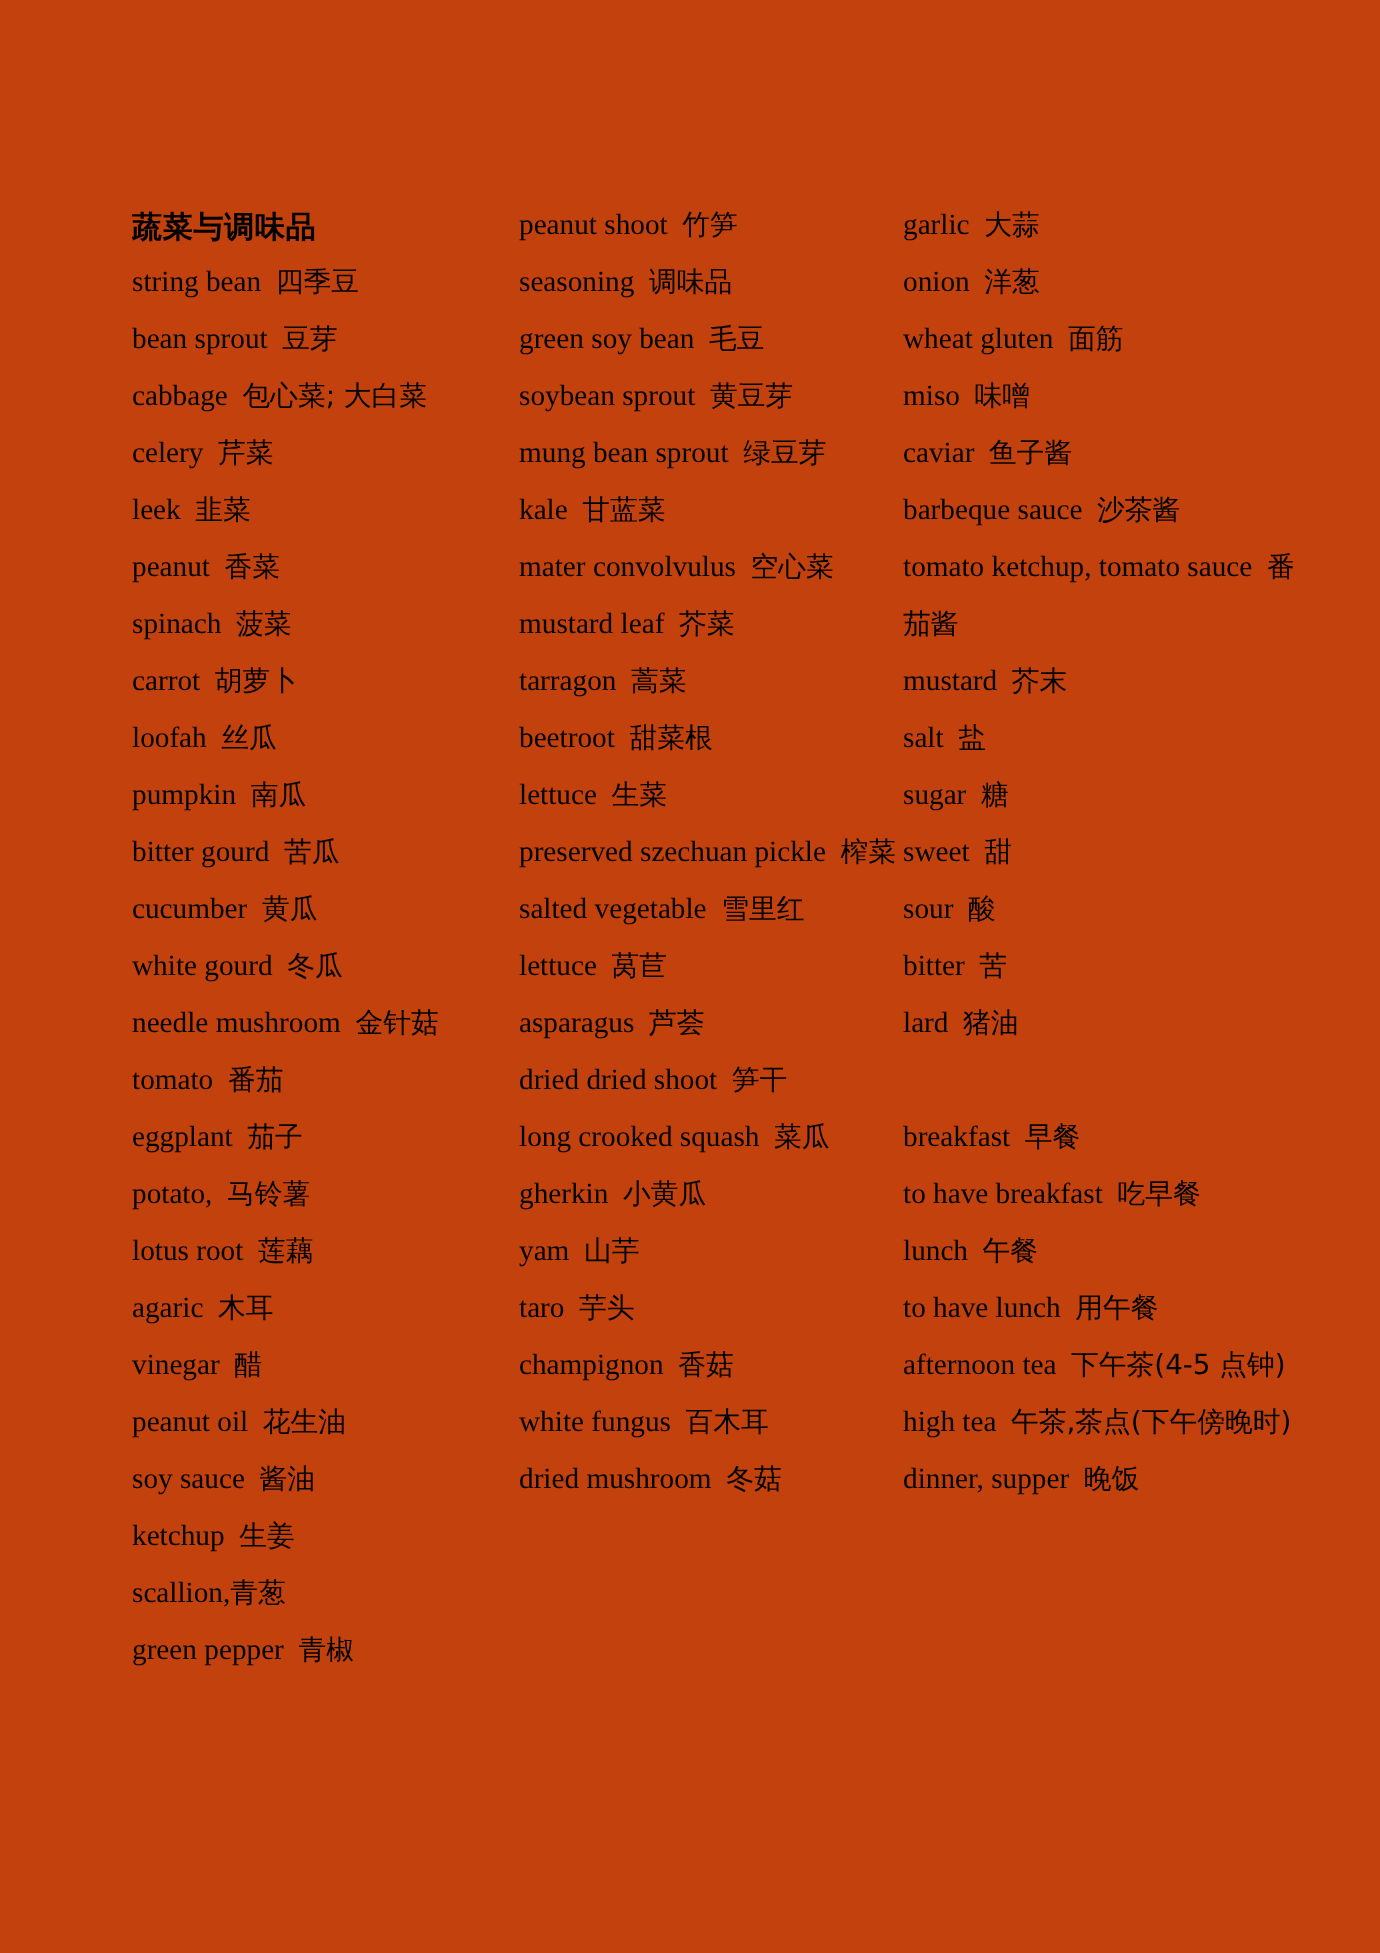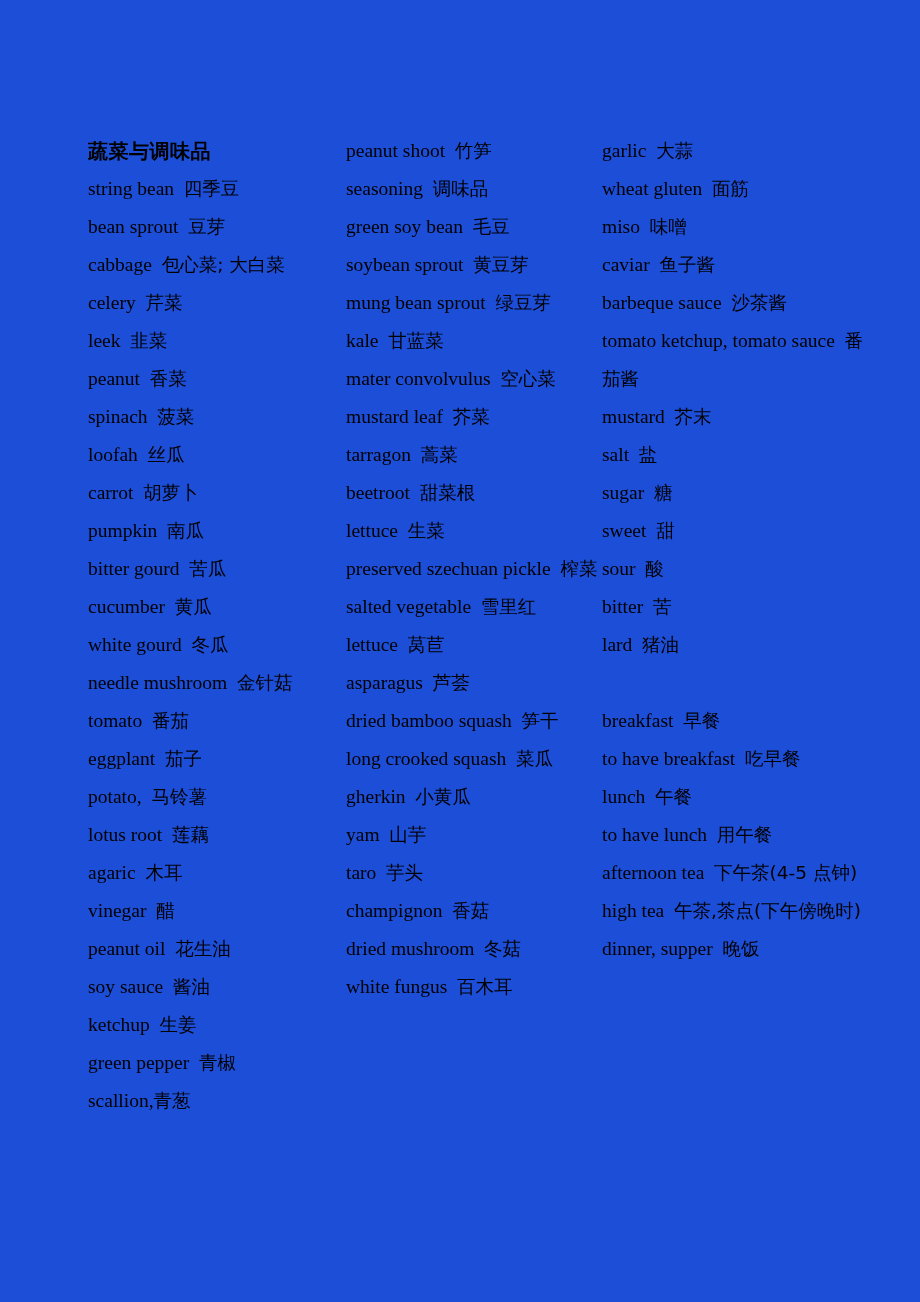--- a/index.html
+++ b/index.html
@@ -12,21 +12,21 @@
     width: 920px;
     height: 1302px;
     font-family: "Liberation Serif", "DejaVu Serif", serif;
     color: #000000;
     overflow: hidden;
   }
   .page {
     position: relative;
     width: 920px;
     height: 1302px;
-    background: #1d4ed8;
+    background: #c2410c;
     box-sizing: border-box;
   }
   .columns {
     position: absolute;
     left: 88px;
     top: 132px;
     width: 790px;
     display: flex;
     flex-direction: row;
     align-items: flex-start;
@@ -73,68 +73,69 @@
 
     <div class="col col-1">
         <div class="heading">蔬菜与调味品</div>
         <div class="entry"><span class="en">string bean</span>&nbsp;&nbsp;<span class="zh">四季豆</span></div>
         <div class="entry"><span class="en">bean sprout</span>&nbsp;&nbsp;<span class="zh">豆芽</span></div>
         <div class="entry"><span class="en">cabbage</span>&nbsp;&nbsp;<span class="zh">包心菜; 大白菜</span></div>
         <div class="entry"><span class="en">celery</span>&nbsp;&nbsp;<span class="zh">芹菜</span></div>
         <div class="entry"><span class="en">leek</span>&nbsp;&nbsp;<span class="zh">韭菜</span></div>
         <div class="entry"><span class="en">peanut</span>&nbsp;&nbsp;<span class="zh">香菜</span></div>
         <div class="entry"><span class="en">spinach</span>&nbsp;&nbsp;<span class="zh">菠菜</span></div>
+        <div class="entry"><span class="en">carrot</span>&nbsp;&nbsp;<span class="zh">胡萝卜</span></div>
         <div class="entry"><span class="en">loofah</span>&nbsp;&nbsp;<span class="zh">丝瓜</span></div>
-        <div class="entry"><span class="en">carrot</span>&nbsp;&nbsp;<span class="zh">胡萝卜</span></div>
         <div class="entry"><span class="en">pumpkin</span>&nbsp;&nbsp;<span class="zh">南瓜</span></div>
         <div class="entry"><span class="en">bitter gourd</span>&nbsp;&nbsp;<span class="zh">苦瓜</span></div>
         <div class="entry"><span class="en">cucumber</span>&nbsp;&nbsp;<span class="zh">黄瓜</span></div>
         <div class="entry"><span class="en">white gourd</span>&nbsp;&nbsp;<span class="zh">冬瓜</span></div>
         <div class="entry"><span class="en">needle mushroom</span>&nbsp;&nbsp;<span class="zh">金针菇</span></div>
         <div class="entry"><span class="en">tomato</span>&nbsp;&nbsp;<span class="zh">番茄</span></div>
         <div class="entry"><span class="en">eggplant</span>&nbsp;&nbsp;<span class="zh">茄子</span></div>
         <div class="entry"><span class="en">potato,</span>&nbsp;&nbsp;<span class="zh">马铃薯</span></div>
         <div class="entry"><span class="en">lotus root</span>&nbsp;&nbsp;<span class="zh">莲藕</span></div>
         <div class="entry"><span class="en">agaric</span>&nbsp;&nbsp;<span class="zh">木耳</span></div>
         <div class="entry"><span class="en">vinegar</span>&nbsp;&nbsp;<span class="zh">醋</span></div>
         <div class="entry"><span class="en">peanut oil</span>&nbsp;&nbsp;<span class="zh">花生油</span></div>
         <div class="entry"><span class="en">soy sauce</span>&nbsp;&nbsp;<span class="zh">酱油</span></div>
         <div class="entry"><span class="en">ketchup</span>&nbsp;&nbsp;<span class="zh">生姜</span></div>
+        <div class="entry"><span class="en">scallion,</span><span class="zh">青葱</span></div>
         <div class="entry"><span class="en">green pepper</span>&nbsp;&nbsp;<span class="zh">青椒</span></div>
-        <div class="entry"><span class="en">scallion,</span><span class="zh">青葱</span></div>
       </div>
 
     <div class="col col-2">
         <div class="entry"><span class="en">peanut shoot</span>&nbsp;&nbsp;<span class="zh">竹笋</span></div>
         <div class="entry"><span class="en">seasoning</span>&nbsp;&nbsp;<span class="zh">调味品</span></div>
         <div class="entry"><span class="en">green soy bean</span>&nbsp;&nbsp;<span class="zh">毛豆</span></div>
         <div class="entry"><span class="en">soybean sprout</span>&nbsp;&nbsp;<span class="zh">黄豆芽</span></div>
         <div class="entry"><span class="en">mung bean sprout</span>&nbsp;&nbsp;<span class="zh">绿豆芽</span></div>
         <div class="entry"><span class="en">kale</span>&nbsp;&nbsp;<span class="zh">甘蓝菜</span></div>
         <div class="entry"><span class="en">mater convolvulus</span>&nbsp;&nbsp;<span class="zh">空心菜</span></div>
         <div class="entry"><span class="en">mustard leaf</span>&nbsp;&nbsp;<span class="zh">芥菜</span></div>
         <div class="entry"><span class="en">tarragon</span>&nbsp;&nbsp;<span class="zh">蒿菜</span></div>
         <div class="entry"><span class="en">beetroot</span>&nbsp;&nbsp;<span class="zh">甜菜根</span></div>
         <div class="entry"><span class="en">lettuce</span>&nbsp;&nbsp;<span class="zh">生菜</span></div>
         <div class="entry"><span class="en">preserved szechuan pickle</span>&nbsp;&nbsp;<span class="zh">榨菜</span></div>
         <div class="entry"><span class="en">salted vegetable</span>&nbsp;&nbsp;<span class="zh">雪里红</span></div>
         <div class="entry"><span class="en">lettuce</span>&nbsp;&nbsp;<span class="zh">莴苣</span></div>
         <div class="entry"><span class="en">asparagus</span>&nbsp;&nbsp;<span class="zh">芦荟</span></div>
-        <div class="entry"><span class="en">dried bamboo squash</span>&nbsp;&nbsp;<span class="zh">笋干</span></div>
+        <div class="entry"><span class="en">dried dried shoot</span>&nbsp;&nbsp;<span class="zh">笋干</span></div>
         <div class="entry"><span class="en">long crooked squash</span>&nbsp;&nbsp;<span class="zh">菜瓜</span></div>
         <div class="entry"><span class="en">gherkin</span>&nbsp;&nbsp;<span class="zh">小黄瓜</span></div>
         <div class="entry"><span class="en">yam</span>&nbsp;&nbsp;<span class="zh">山芋</span></div>
         <div class="entry"><span class="en">taro</span>&nbsp;&nbsp;<span class="zh">芋头</span></div>
         <div class="entry"><span class="en">champignon</span>&nbsp;&nbsp;<span class="zh">香菇</span></div>
+        <div class="entry"><span class="en">white fungus</span>&nbsp;&nbsp;<span class="zh">百木耳</span></div>
         <div class="entry"><span class="en">dried mushroom</span>&nbsp;&nbsp;<span class="zh">冬菇</span></div>
-        <div class="entry"><span class="en">white fungus</span>&nbsp;&nbsp;<span class="zh">百木耳</span></div>
       </div>
 
     <div class="col col-3">
         <div class="entry"><span class="en">garlic</span>&nbsp;&nbsp;<span class="zh">大蒜</span></div>
+        <div class="entry"><span class="en">onion</span>&nbsp;&nbsp;<span class="zh">洋葱</span></div>
         <div class="entry"><span class="en">wheat gluten</span>&nbsp;&nbsp;<span class="zh">面筋</span></div>
         <div class="entry"><span class="en">miso</span>&nbsp;&nbsp;<span class="zh">味噌</span></div>
         <div class="entry"><span class="en">caviar</span>&nbsp;&nbsp;<span class="zh">鱼子酱</span></div>
         <div class="entry"><span class="en">barbeque sauce</span>&nbsp;&nbsp;<span class="zh">沙茶酱</span></div>
         <div class="entry"><span class="en">tomato ketchup, tomato sauce</span>&nbsp;&nbsp;<span class="zh">番茄酱</span></div>
         <div class="entry"><span class="en">mustard</span>&nbsp;&nbsp;<span class="zh">芥末</span></div>
         <div class="entry"><span class="en">salt</span>&nbsp;&nbsp;<span class="zh">盐</span></div>
         <div class="entry"><span class="en">sugar</span>&nbsp;&nbsp;<span class="zh">糖</span></div>
         <div class="entry"><span class="en">sweet</span>&nbsp;&nbsp;<span class="zh">甜</span></div>
         <div class="entry"><span class="en">sour</span>&nbsp;&nbsp;<span class="zh">酸</span></div>

